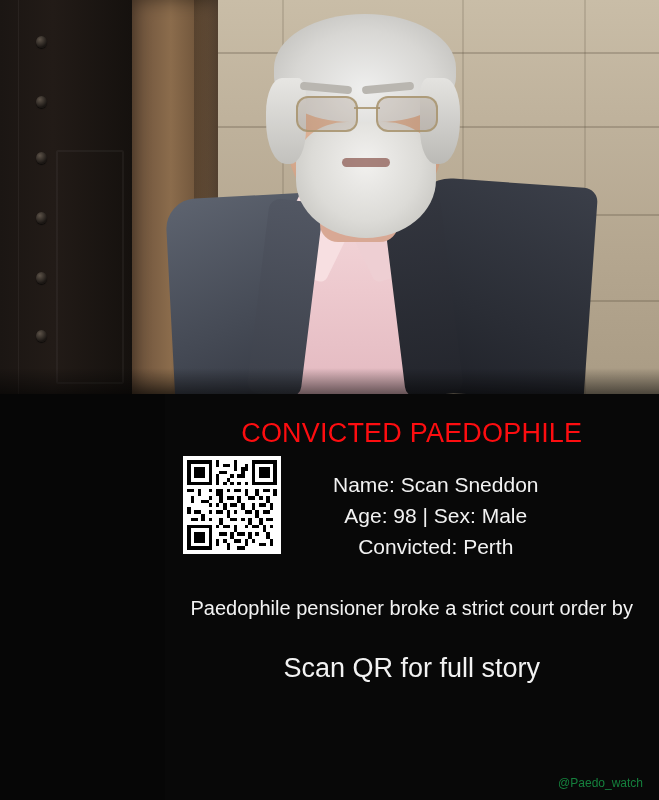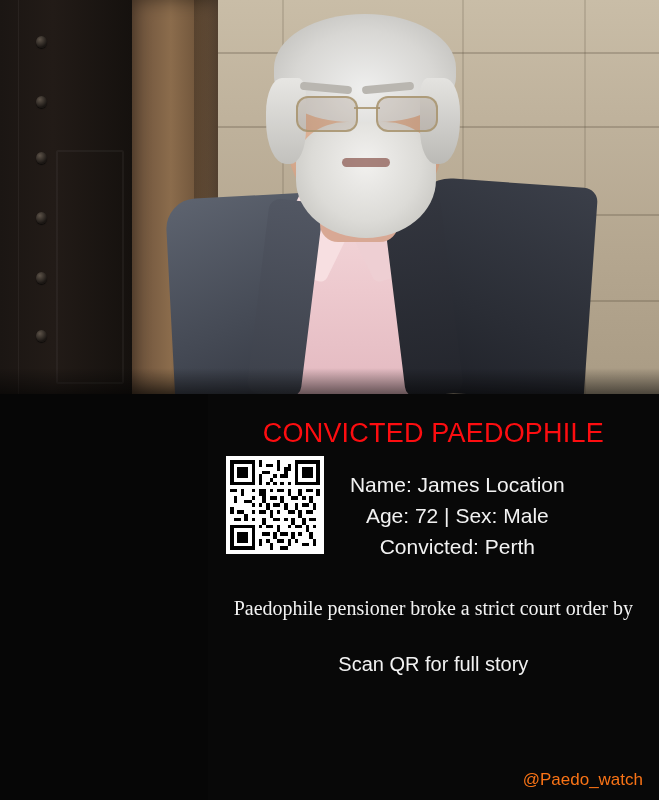--- a/index.html
+++ b/index.html
@@ -260,42 +260,41 @@
     text-align: center;
     padding-left: 48px;
   }
   .summary {
     margin-top: 32px;
     color: #f2f2f2;
     font-size: 20px;
     line-height: 29px;
     text-align: center;
     padding: 0 26px;
-    font-family: Liberation Serif, serif;
   }
   .scan {
     margin-top: 30px;
     color: #f2f2f2;
-    font-size: 20px;
+    font-size: 27px;
     text-align: center;
   }
   .qr {
     position: absolute;
     left: 18px; top: 62px;
     width: 98px; height: 98px;
     background: #fff;
     padding: 4px;
     box-sizing: border-box;
   }
   .qr svg { display: block; }
   .handle {
     position: absolute;
     right: 16px; bottom: 10px;
-    color: #f97316;
-    font-size: 17px;
+    color: #15803d;
+    font-size: 12px;
   }
 </style>
 </head>
 <body>
 
 <div class="poster">
 
   <div class="photo">
     <div class="wall">
       <div class="seam" style="top:52px"></div>
@@ -452,22 +451,22 @@
           <rect x="18" y="10" width="1" height="1"></rect>
             <rect x="20" y="10" width="1" height="1"></rect>
           <rect x="22" y="10" width="1" height="2"></rect>
         </g>
       </svg>
     </div>
 
     <h1 class="headline">CONVICTED PAEDOPHILE</h1>
 
     <div class="details">
-      <div>Name: James Location</div>
-      <div>Age: 72 | Sex: Male</div>
+      <div>Name: Scan Sneddon</div>
+      <div>Age: 98 | Sex: Male</div>
       <div>Convicted: Perth</div>
     </div>
 
     <div class="summary">
       <div>Paedophile pensioner broke a strict court order by</div>
     </div>
 
     <div class="scan">Scan QR for full story</div>
 
     <div class="handle">@Paedo_watch</div>

